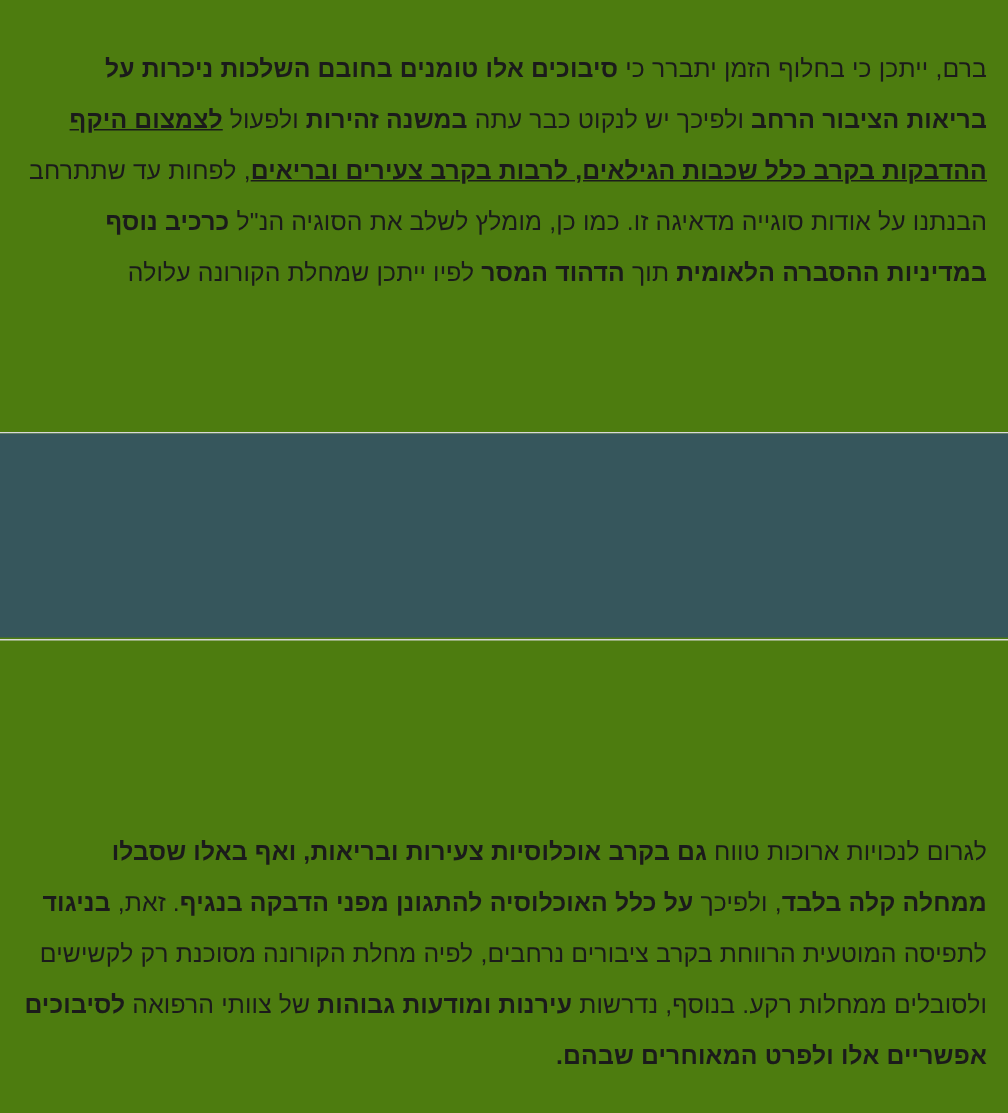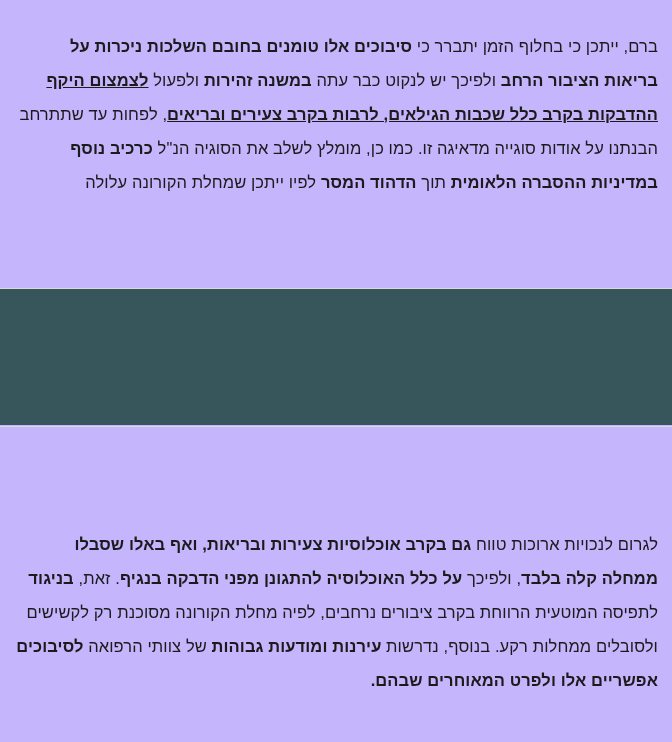--- a/index.html
+++ b/index.html
@@ -11,21 +11,21 @@
     width: 672px;
     height: 742px;
     font-family: "Liberation Sans", sans-serif;
     color: #1a1a1a;
     overflow: hidden;
   }
   .page {
     position: relative;
     width: 672px;
     height: 742px;
-    background: #c4b5fd;
+    background: #4d7c0f;
   }
 
   .text-block {
     box-sizing: border-box;
     padding: 0 14px;
     direction: rtl;
     text-align: right;
     font-size: 16.5px;
     line-height: 34px;
     letter-spacing: 0.1px;
@@ -34,21 +34,21 @@
 
   .block-top {
     position: absolute;
     top: 12px;
     right: 0;
     left: 0;
   }
 
   .block-bottom {
     position: absolute;
-    top: 510px;
+    top: 534px;
     right: 0;
     left: 0;
   }
 
   .bold {
     font-weight: bold;
   }
   .bold-underline {
     font-weight: bold;
     text-decoration: underline;

